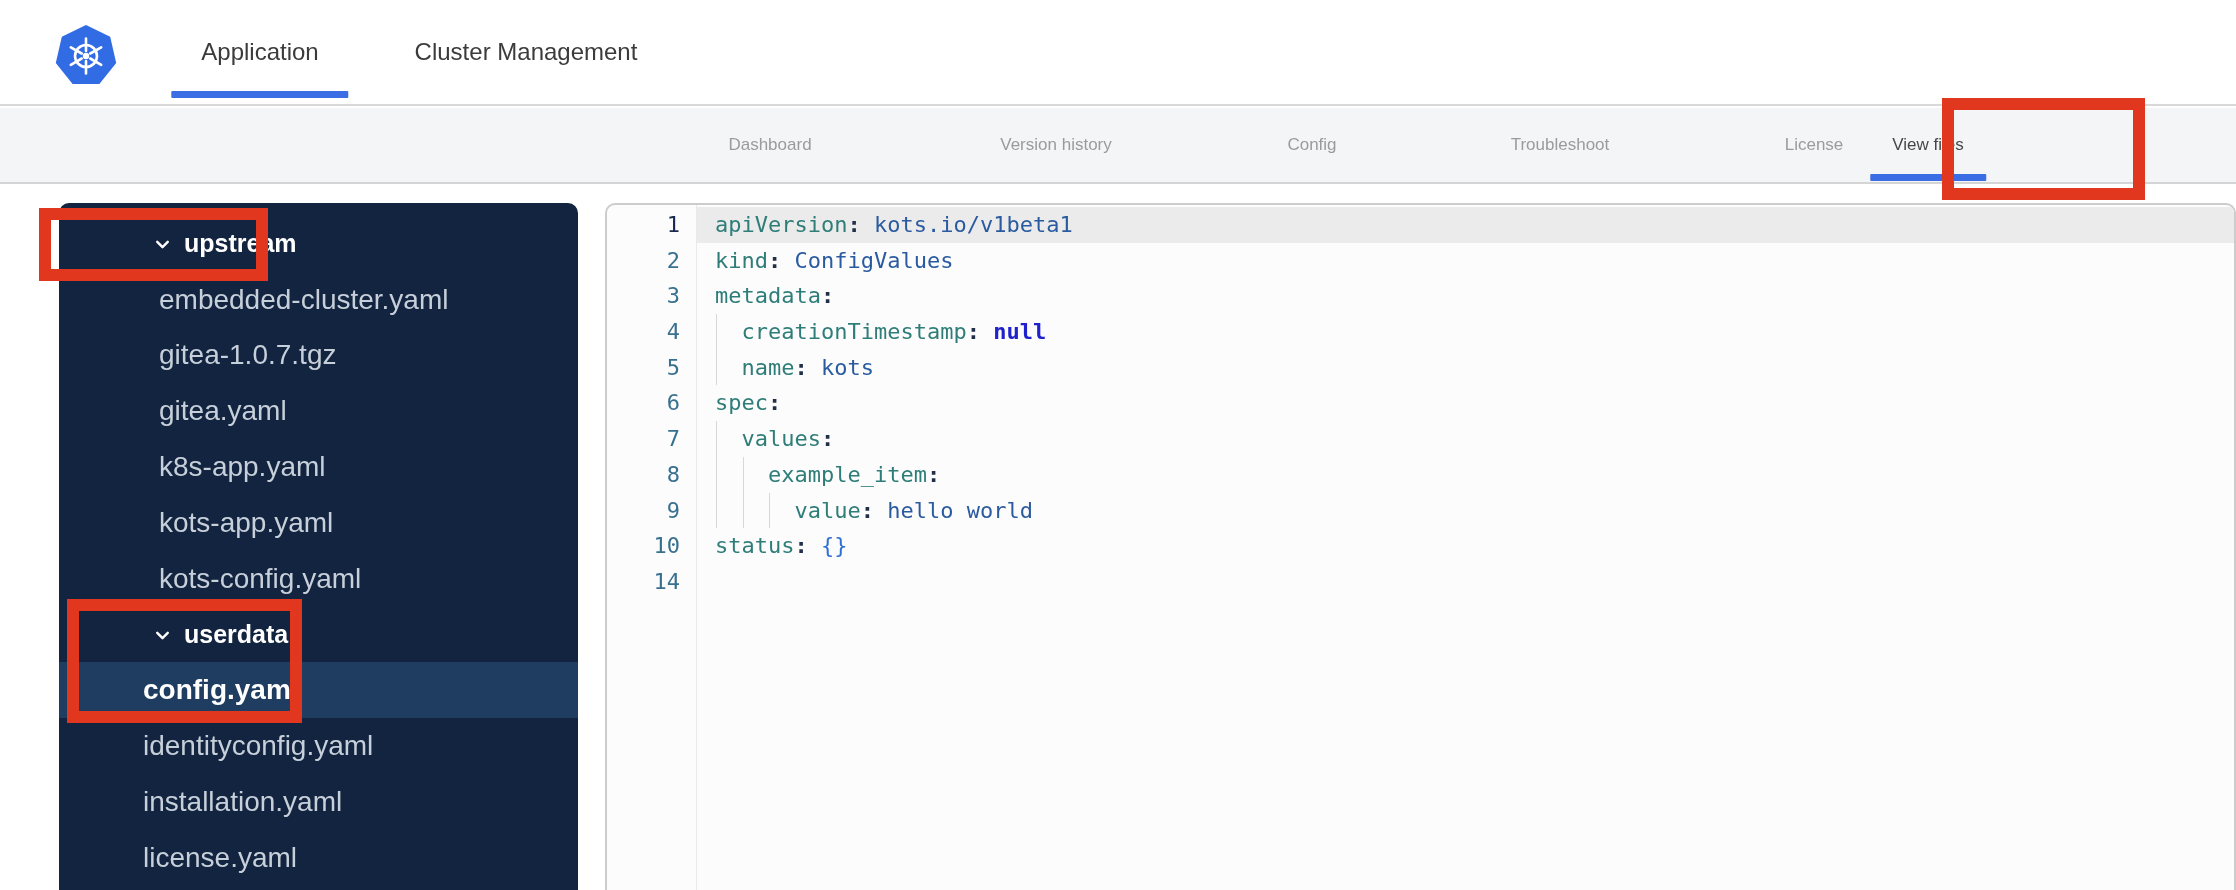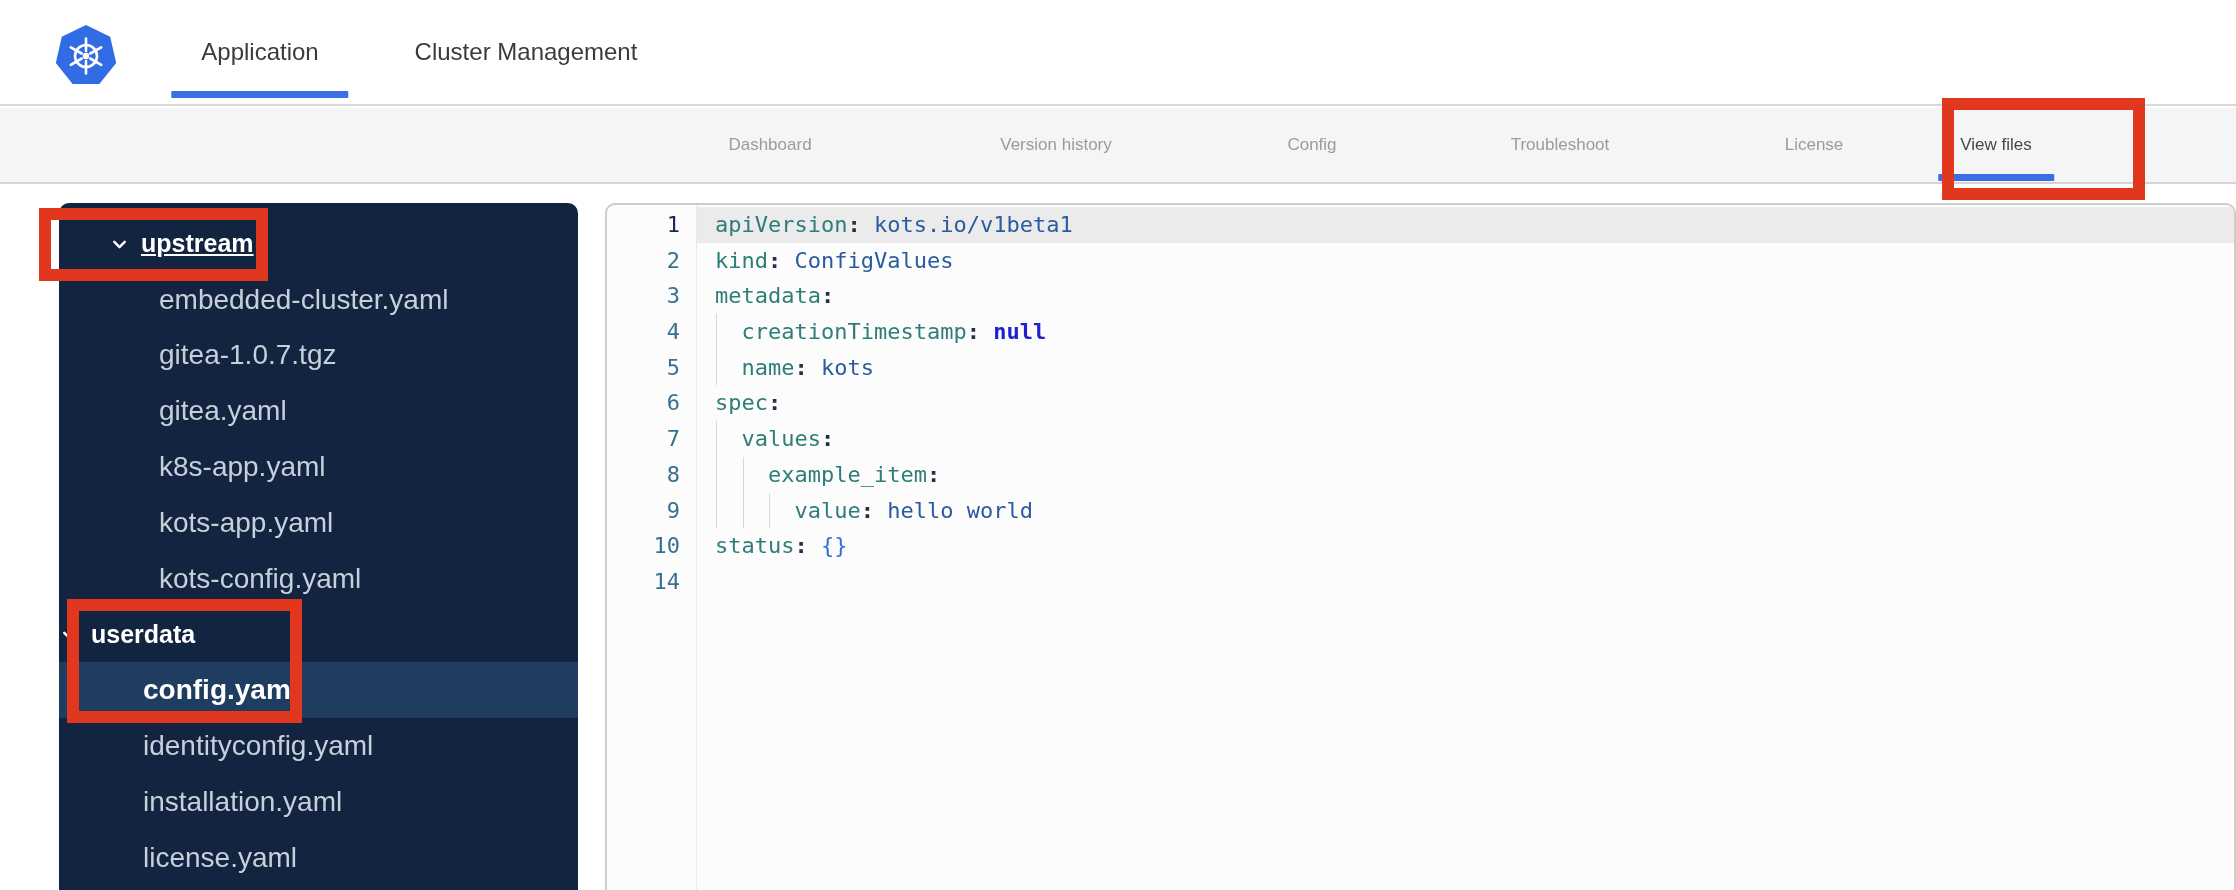--- a/index.html
+++ b/index.html
@@ -34,40 +34,40 @@
   }
   .subnav-tab {
     position:absolute; top:0; height:74px; display:flex; align-items:center;
     font-size:17px; color:#9b9b9b; transform:translateX(-50%); cursor:pointer; white-space:nowrap;
   }
   .subnav-tab:nth-of-type(1) { left:770px; }
   .subnav-tab:nth-of-type(2) { left:1056px; }
   .subnav-tab:nth-of-type(3) { left:1312px; }
   .subnav-tab:nth-of-type(4) { left:1560px; }
   .subnav-tab:nth-of-type(5) { left:1814px; }
-  .subnav-tab:nth-of-type(6) { left:1996px; }
+  .subnav-tab:nth-of-type(6) { left:1928px; }
   .subnav-tab.active { color:#474747; }
   .subnav-tab.active::after {
     content:""; position:absolute; left:-22px; right:-22px; bottom:1px; height:7px;
     background:var(--accent); border-radius:1px;
   }
 
   
   .sidebar {
     position:absolute; left:59px; top:203px; width:519px; height:720px;
     background:var(--sidebar-bg); border-radius:10px 10px 0 0; padding-top:13px;
   }
   .tree-row {
     height:55.8px; display:flex; align-items:center; cursor:pointer;
     font-size:28px; color:#c7cfda; white-space:nowrap;
   }
   .tree-row.folder { font-weight:700; color:#ffffff; font-size:25px; }
-  .tree-row.folder.lvl0 { padding-left:50px;text-decoration:underline; }
+  .tree-row.folder.lvl0 { padding-left:93px; }
   .tree-row.file.lvl1   { padding-left:100px; }
-  .tree-row.folder.lvl1 { }
+  .tree-row.folder.lvl1 { padding-left:93px; }
   .tree-row.file.lvl2   { padding-left:84px; }
   .tree-row.selected { background:var(--sidebar-selected); color:#ffffff; font-weight:700; }
   .chevron { display:inline-flex; margin-right:11px; position:relative; top:1px; }
 
   
   .editor {
     position:absolute; left:605px; top:203px; width:1631px; height:760px;
     background:#fcfcfc; border:2px solid #cccccc; border-radius:10px;
     display:flex; overflow:hidden;
   }

